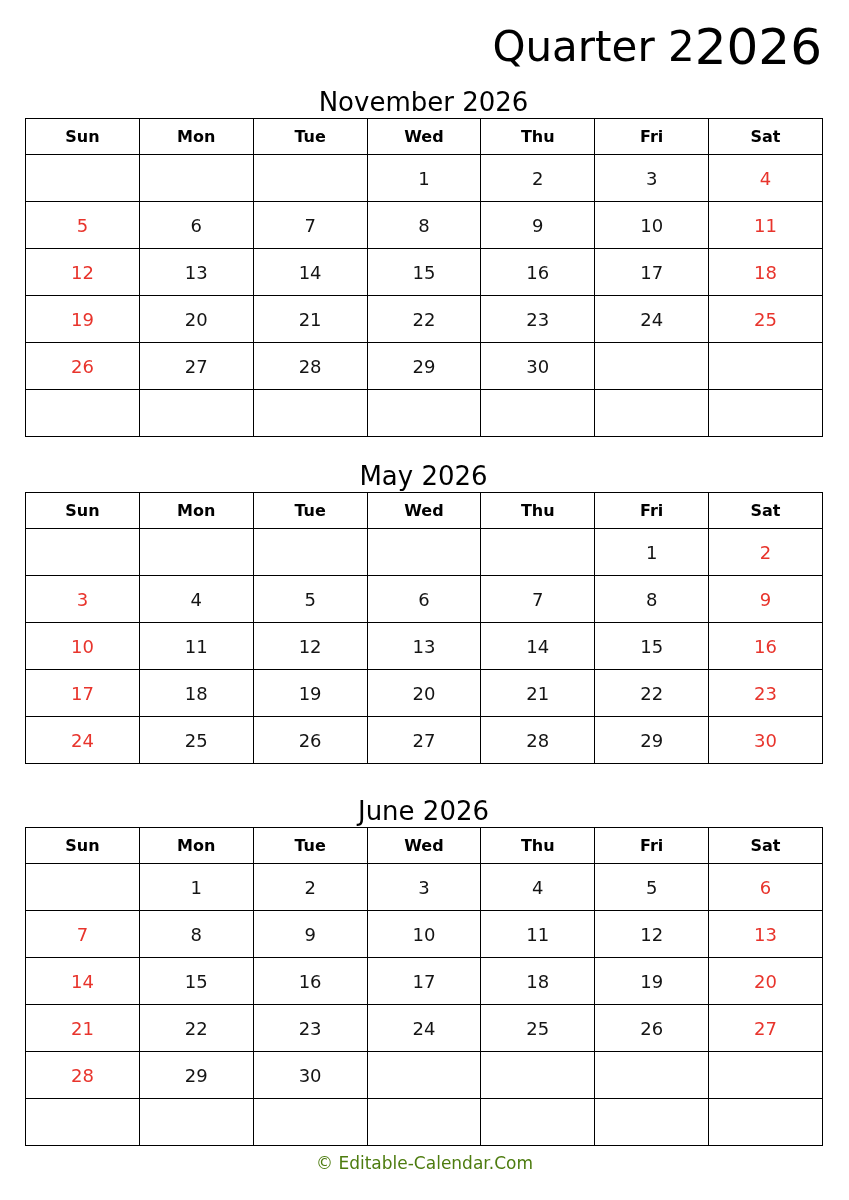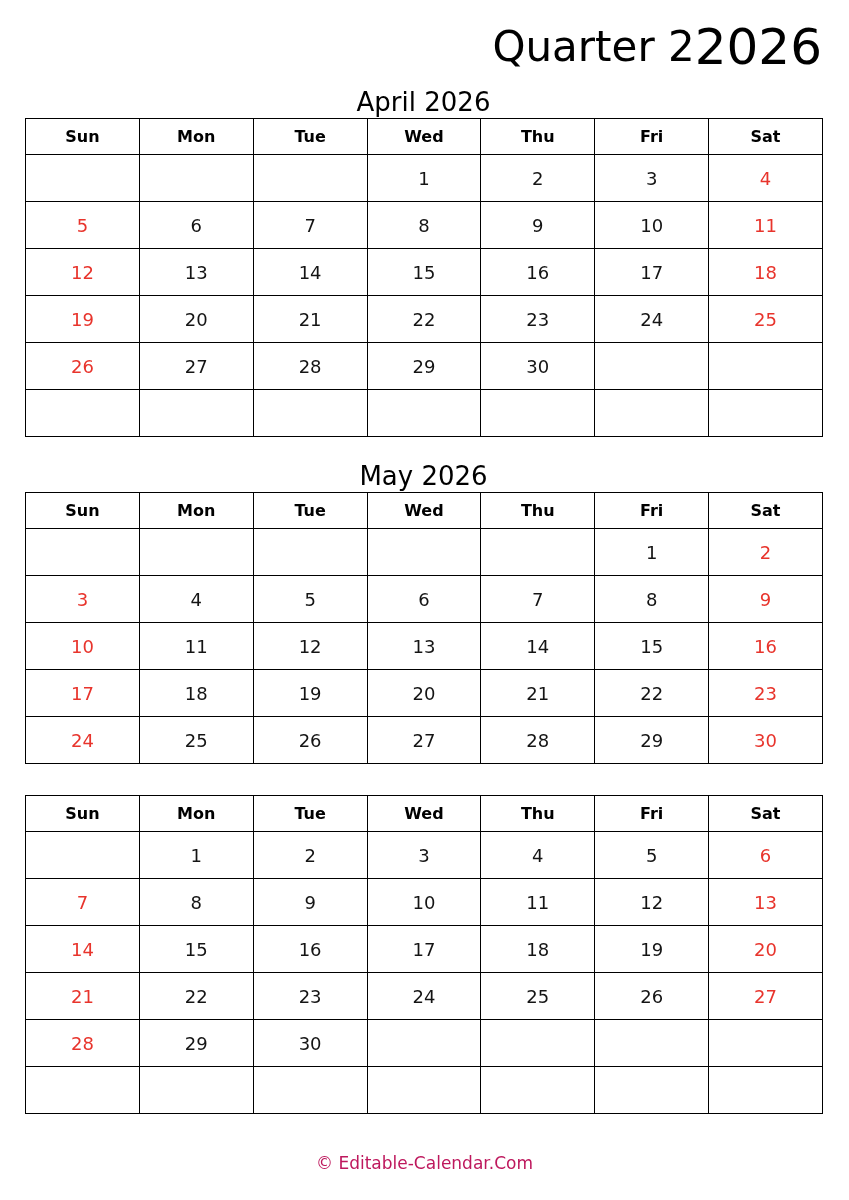--- a/index.html
+++ b/index.html
@@ -91,37 +91,37 @@
 
   
   .footer-credit {
     position: absolute;
     left: 0;
     top: 1152px;
     width: 849px;
     text-align: center;
     font-size: 17px;
     line-height: 22px;
-    color: #be185d;
+    color: #4d7c0f;
     white-space: nowrap;
   }
 </style>
 </head>
 <body>
 
 <div class="page">
 
   <div class="page-header">
     <div class="quarter-title">Quarter 2</div>
     <div class="year-title">2026</div>
   </div>
 
   <div id="months-host">
       <div class="month-block" style="top: 86px;">
-        <div class="month-title">April 2026</div>
+        <div class="month-title">November 2026</div>
         <table class="cal">
           <colgroup>
             <col>
             <col>
             <col>
             <col>
             <col>
             <col>
             <col>
           </colgroup>
@@ -260,20 +260,21 @@
               <td class="weekday">26</td>
               <td class="weekday">27</td>
               <td class="weekday">28</td>
               <td class="weekday">29</td>
               <td class="weekend">30</td>
             </tr>
           </tbody>
         </table>
       </div>
       <div class="month-block" style="top: 795px;">
+        <div class="month-title">June 2026</div>
         <table class="cal">
           <colgroup>
             <col>
             <col>
             <col>
             <col>
             <col>
             <col>
             <col>
           </colgroup>

